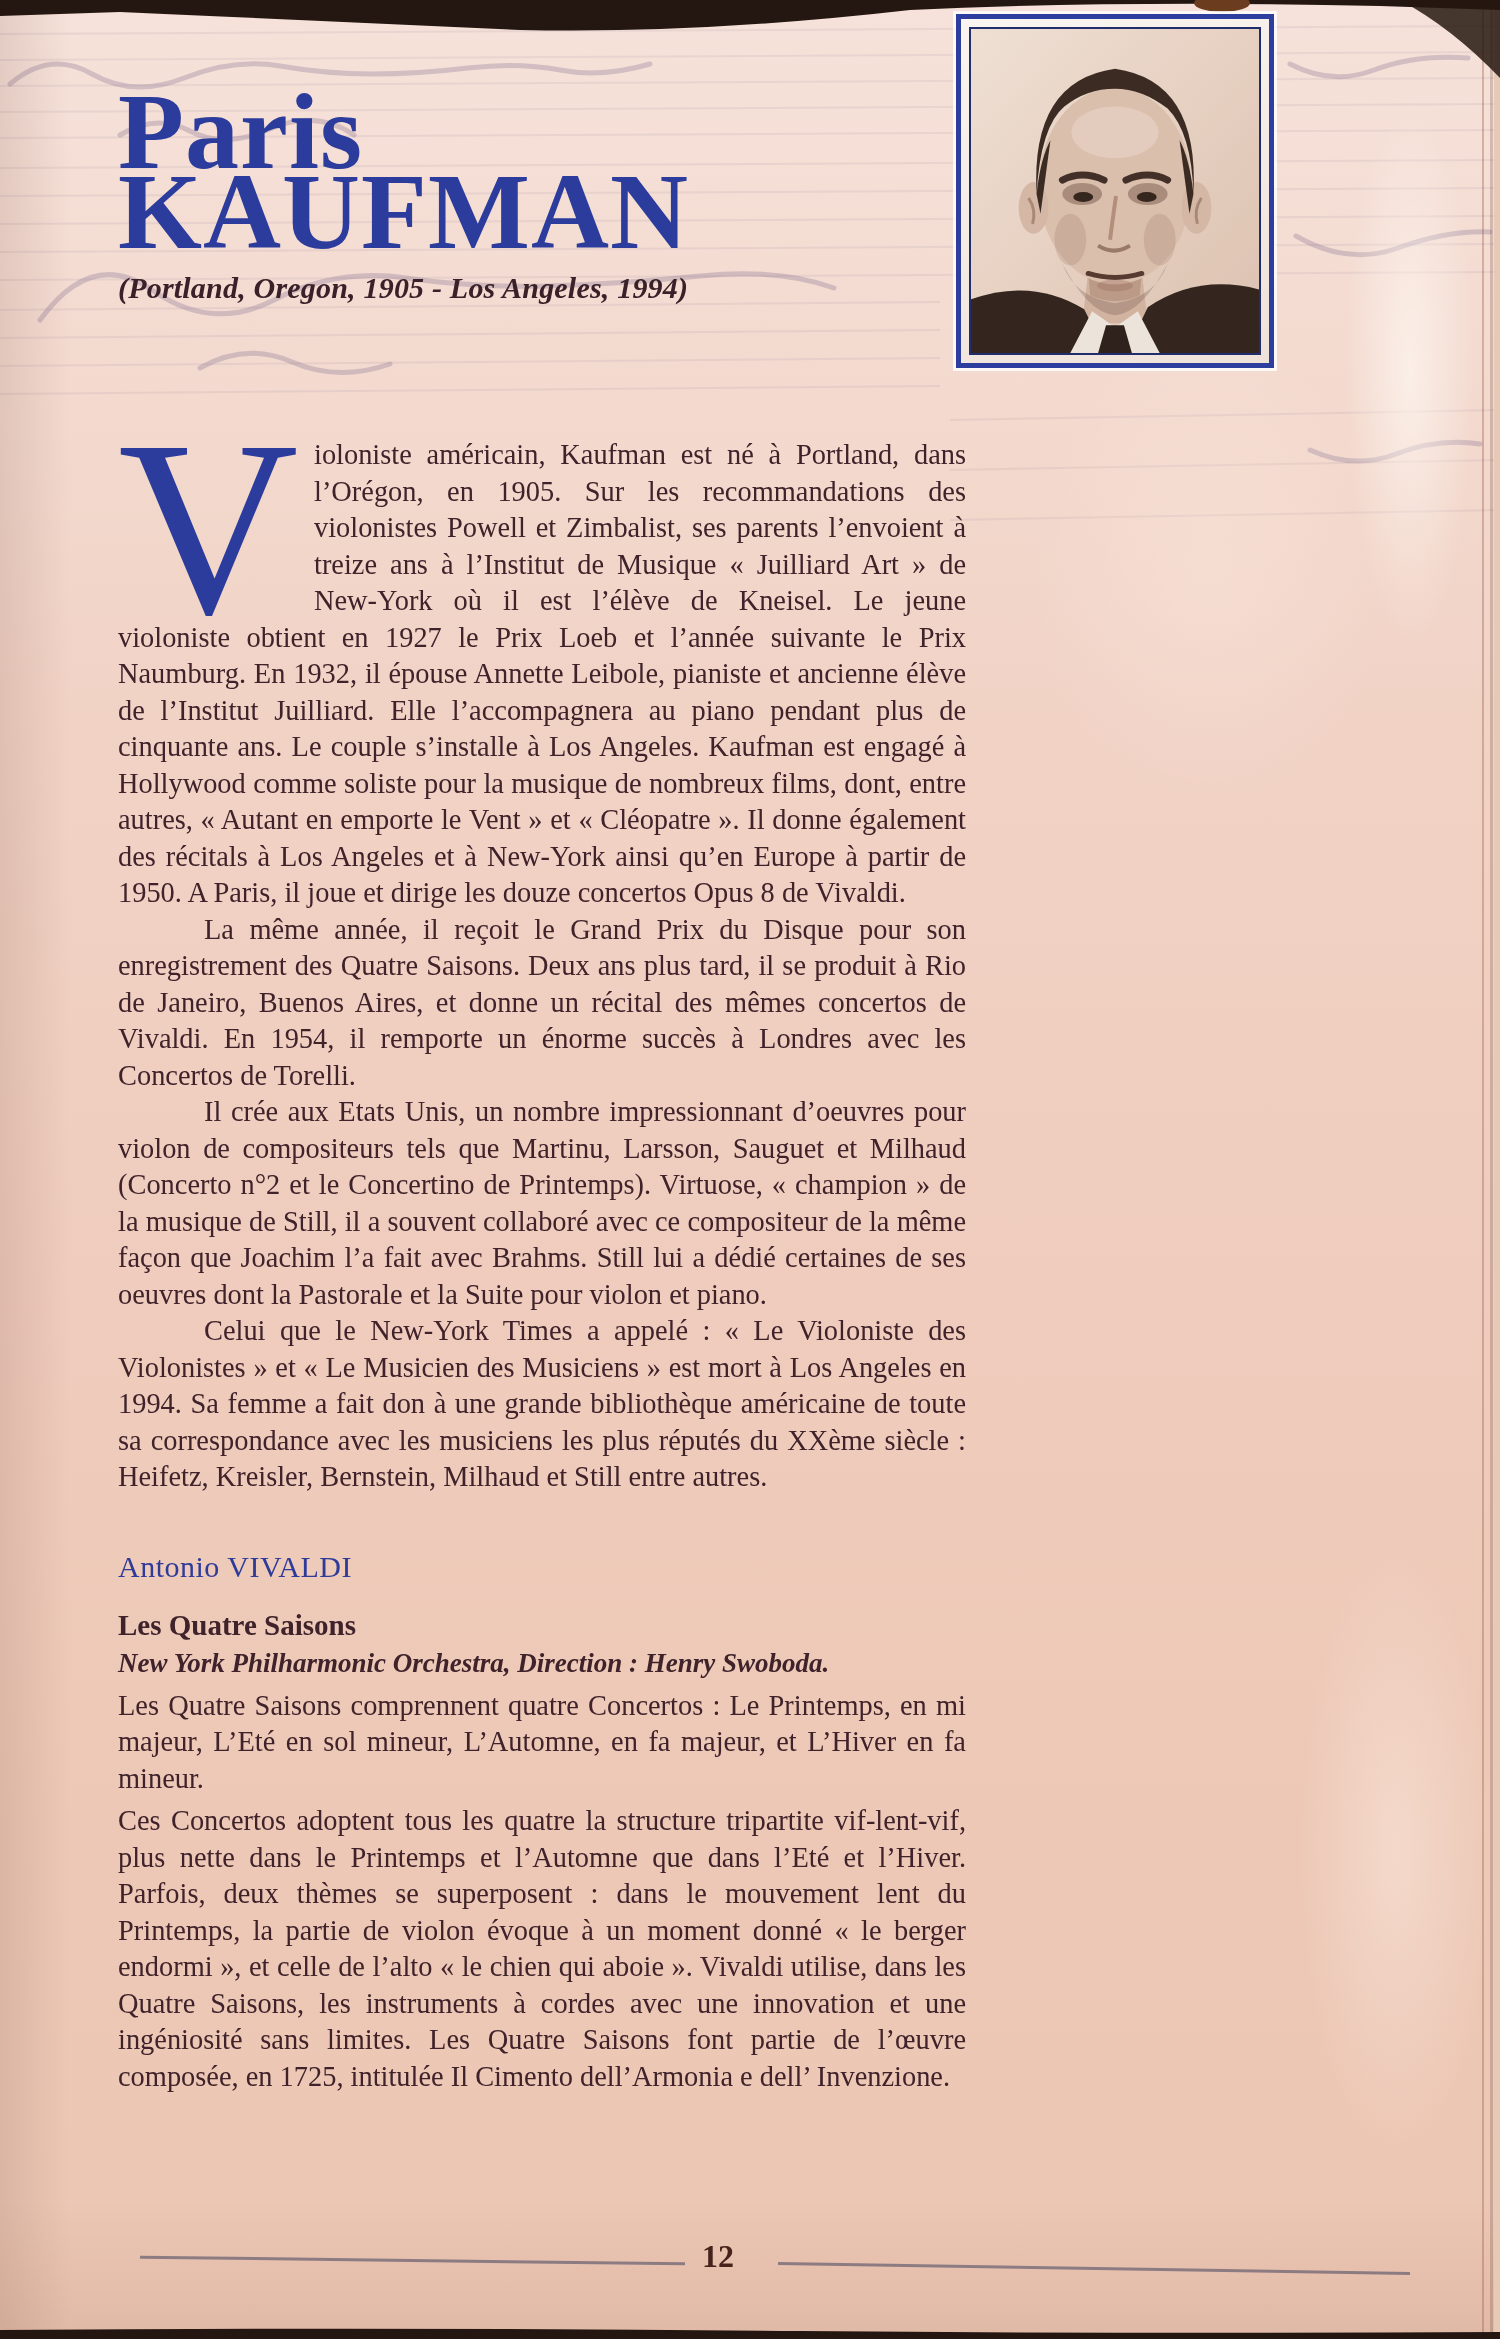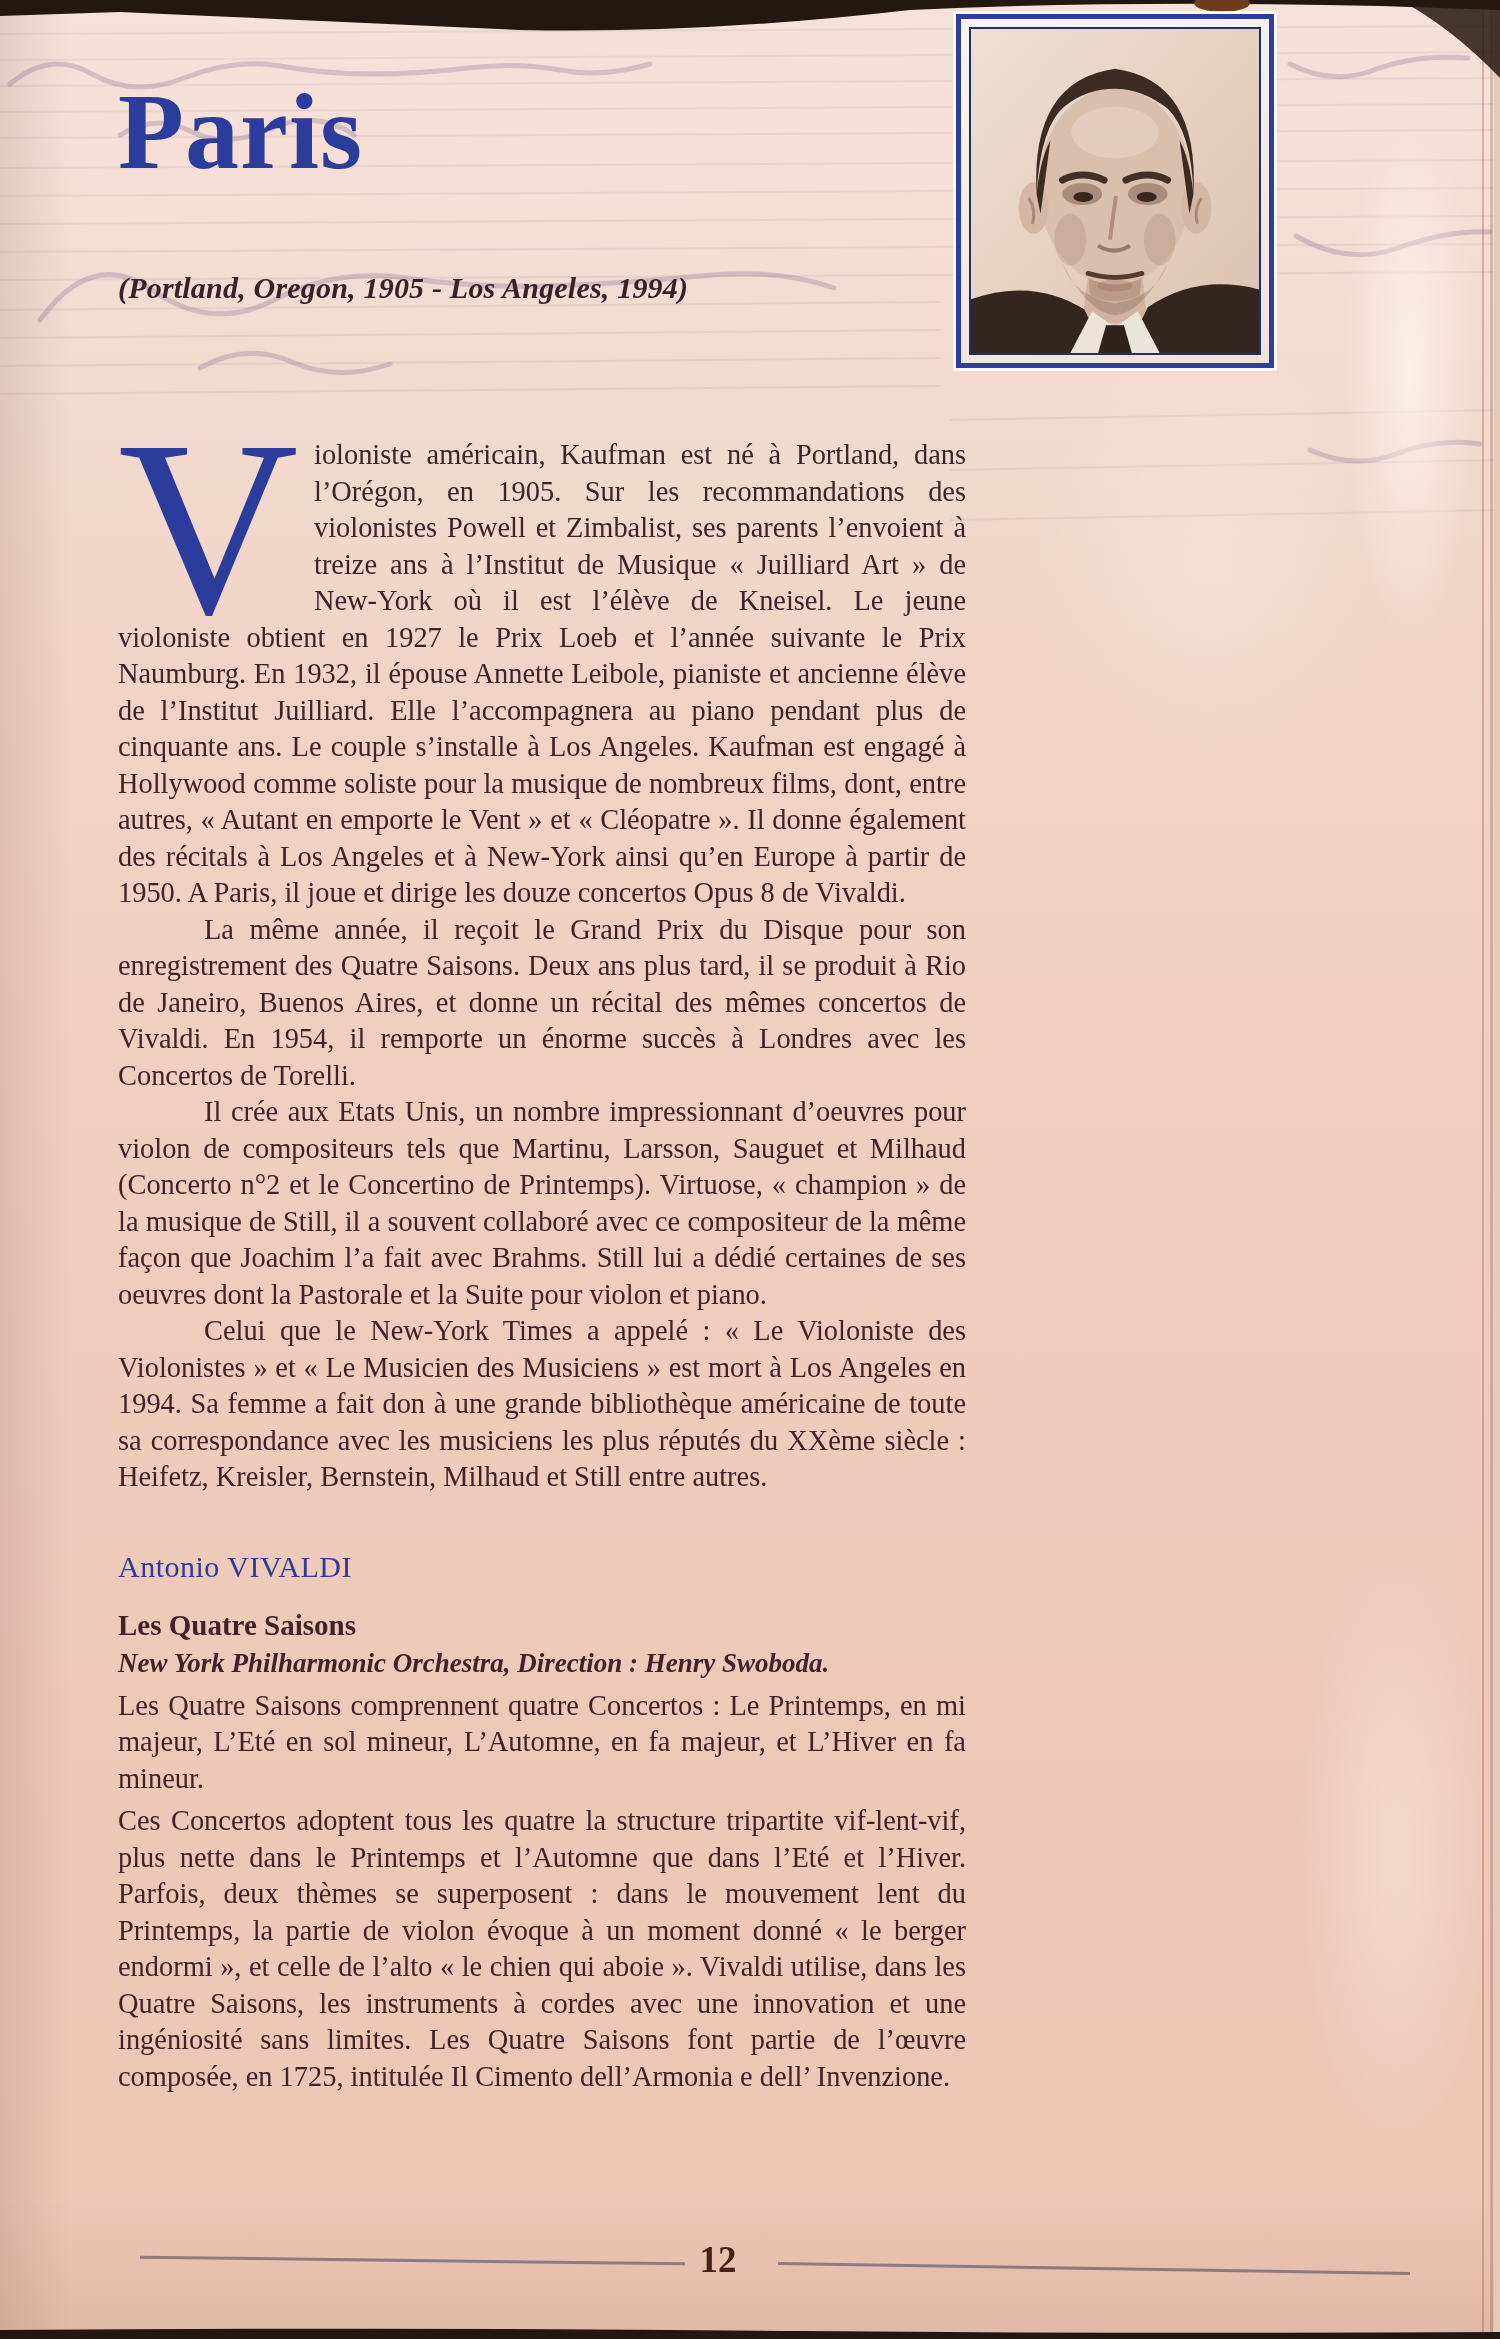--- a/index.html
+++ b/index.html
@@ -55,21 +55,21 @@
   .viv-work{margin-top:14px !important;font-weight:bold;font-size:29px;line-height:38px;}
   .viv-performers{font-weight:bold;font-style:italic;font-size:27px;line-height:38px;}
   .viv-p{margin-top:6px !important;}
 
   
   .footer-line-left{position:absolute;left:140px;top:2259px;width:545px;height:3px;
     background:#8d7b82;transform:rotate(0.7deg);}
   .footer-line-right{position:absolute;left:778px;top:2267px;width:632px;height:3px;
     background:#8d7b82;transform:rotate(0.9deg);}
   .page-number{position:absolute;left:688px;top:2238px;width:60px;text-align:center;
-    color:#45231a;font-size:37px;font-weight:bold;}
+    color:#45231a;font-size:32px;font-weight:bold;}
 </style>
 </head>
 <body>
 
 <div class="paper"></div>
 
 <svg class="deco" width="1500" height="640" viewBox="0 0 1500 640">
   <g stroke="rgba(150,130,152,0.13)" stroke-width="2">
     <line x1="0" y1="34" x2="1500" y2="26"></line>
       <line x1="0" y1="60" x2="1500" y2="52"></line>
@@ -111,20 +111,21 @@
 
 <svg class="deco" width="1500" height="2339" viewBox="0 0 1500 2339">
   <path d="M0 0 H1500 V10 L1380 6 Q1120 0 910 10 Q700 34 520 30 Q300 20 120 12 L0 16 Z" fill="#241711"></path>
   <path d="M1400 0 L1500 0 L1500 78 Q1452 28 1400 0 Z" fill="rgba(38,23,15,0.85)"></path>
   <ellipse cx="1222" cy="3" rx="28" ry="9" fill="#6b3c1e"></ellipse>
   <path d="M0 2339 V2330 Q400 2327 800 2331 Q1150 2334 1500 2332 V2339 Z" fill="#241711"></path>
 </svg>
 
 <div class="title-block">
   <div>Paris</div>
+  <div>KAUFMAN</div>
 </div>
 <div class="subtitle">(Portland, Oregon, 1905 - Los Angeles, 1994)</div>
 
 <div class="photo-frame">
   <div class="photo-inner">
     <svg viewBox="0 0 290 326" preserveAspectRatio="none">
       <defs>
         <linearGradient id="pbg" x1="0" y1="0" x2="1" y2="1">
           <stop offset="0" stop-color="#f3e6dc"></stop>
           <stop offset="0.6" stop-color="#e7d2c4"></stop>

